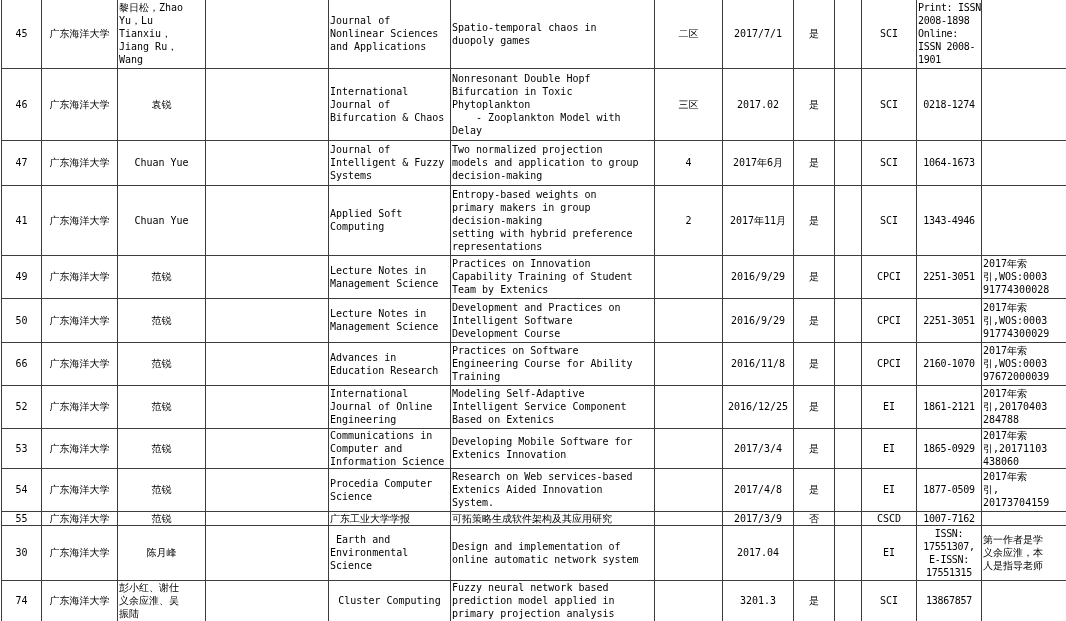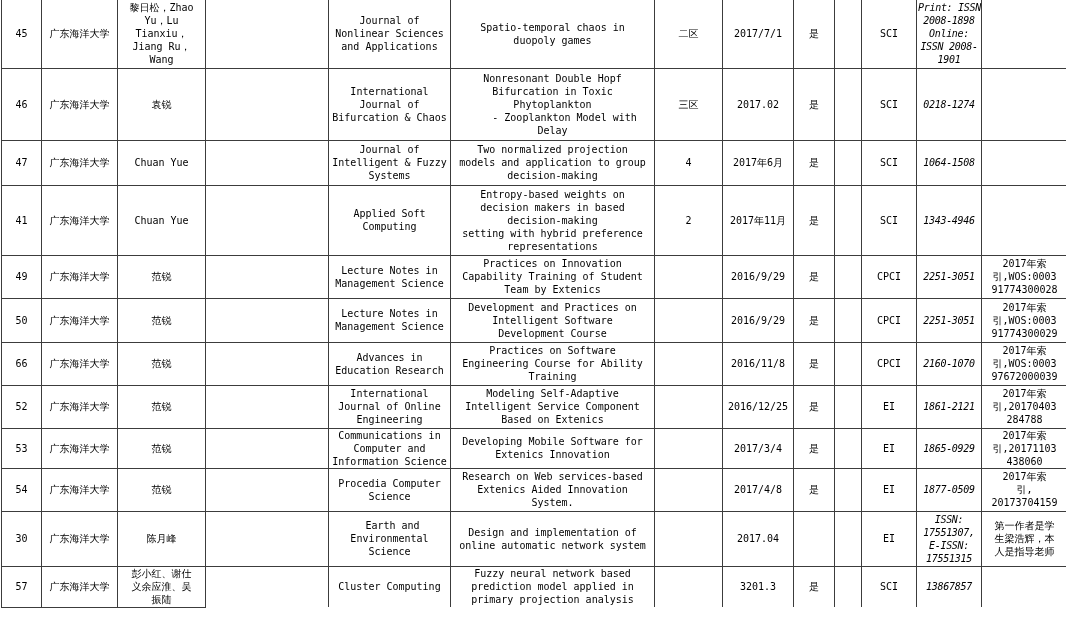--- a/index.html
+++ b/index.html
@@ -12,22 +12,22 @@
     font-family:"DejaVu Sans Mono","Liberation Mono",monospace;
     font-size:10px;
     line-height:13px;
     color:#000;
     white-space:pre;
     overflow:hidden;
   }
   tr:first-child td{border-top:none;}
   tr:last-child td.no-bb{border-bottom:none;}
   td.al-center{text-align:center;}
-  td.al-left{text-align:center;}
-  td.col-issn{letter-spacing:-0.3px;font-style:italic;}
+  td.al-left{text-align:left;}
+  td.col-issn{letter-spacing:-0.3px;}
 </style>
 </head>
 <body>
 
 <div class="wrap">
   <table>
     <colgroup>
         <col style="width: 40px;">
         <col style="width: 76px;">
         <col style="width: 88px;">
@@ -99,32 +99,32 @@
 Intelligent &amp; Fuzzy
 Systems</td>
           <td class="al-left col-title">Two normalized projection
 models and application to group
 decision-making</td>
           <td class="al-center col-zone">4</td>
           <td class="al-center col-date">2017年6月</td>
           <td class="al-center col-accepted">是</td>
           <td class="al-center col-blank2"></td>
           <td class="al-center col-index">SCI</td>
-          <td class="al-center col-issn">1064-1508</td>
+          <td class="al-center col-issn">1064-1673</td>
           <td class="al-left col-notes"></td>
         </tr>
         <tr style="height: 70px;">
           <td class="al-center col-no">41</td>
           <td class="al-center col-university">广东海洋大学</td>
           <td class="al-center col-authors">Chuan Yue</td>
           <td class="al-left col-blank1"></td>
           <td class="al-left col-journal">Applied Soft
 Computing</td>
           <td class="al-left col-title">Entropy-based weights on
-decision makers in based
+primary makers in group
 decision-making
 setting with hybrid preference
 representations</td>
           <td class="al-center col-zone">2</td>
           <td class="al-center col-date">2017年11月</td>
           <td class="al-center col-accepted">是</td>
           <td class="al-center col-blank2"></td>
           <td class="al-center col-index">SCI</td>
           <td class="al-center col-issn">1343-4946</td>
           <td class="al-left col-notes"></td>
@@ -243,45 +243,60 @@
           <td class="al-center col-zone"></td>
           <td class="al-center col-date">2017/4/8</td>
           <td class="al-center col-accepted">是</td>
           <td class="al-center col-blank2"></td>
           <td class="al-center col-index">EI</td>
           <td class="al-center col-issn">1877-0509</td>
           <td class="al-left col-notes">2017年索
 引,
 20173704159</td>
         </tr>
+        <tr style="height: 14px;">
+          <td class="al-center col-no">55</td>
+          <td class="al-center col-university">广东海洋大学</td>
+          <td class="al-center col-authors">范锐</td>
+          <td class="al-left col-blank1"></td>
+          <td class="al-left col-journal">广东工业大学学报</td>
+          <td class="al-left col-title">可拓策略生成软件架构及其应用研究</td>
+          <td class="al-center col-zone"></td>
+          <td class="al-center col-date">2017/3/9</td>
+          <td class="al-center col-accepted">否</td>
+          <td class="al-center col-blank2"></td>
+          <td class="al-center col-index">CSCD</td>
+          <td class="al-center col-issn">1007-7162</td>
+          <td class="al-left col-notes"></td>
+        </tr>
         <tr style="height: 55px;">
           <td class="al-center col-no">30</td>
           <td class="al-center col-university">广东海洋大学</td>
           <td class="al-center col-authors">陈月峰</td>
           <td class="al-left col-blank1"></td>
           <td class="al-left col-journal"> Earth and
 Environmental
 Science</td>
           <td class="al-left col-title">Design and implementation of
 online automatic network system</td>
           <td class="al-center col-zone"></td>
           <td class="al-center col-date">2017.04</td>
           <td class="al-center col-accepted"></td>
           <td class="al-center col-blank2"></td>
           <td class="al-center col-index">EI</td>
           <td class="al-center col-issn">ISSN:
 17551307,
 E-ISSN:
 17551315</td>
           <td class="al-left col-notes">第一作者是学
-生梁浩辉，本
+义余应淮，本
 人是指导老师</td>
         </tr>
         <tr style="height: 41px;">
-          <td class="al-center col-no">57</td>
+          <td class="al-center col-no">74</td>
           <td class="al-center col-university">广东海洋大学</td>
           <td class="al-left col-authors">彭小红、谢仕
 义余应淮、吴
 振陆</td>
           <td class="al-left col-blank1 no-bb"></td>
           <td class="al-center col-journal no-bb">Cluster Computing</td>
           <td class="al-left col-title no-bb">Fuzzy neural network based
 prediction model applied in
 primary projection analysis</td>
           <td class="al-center col-zone no-bb"></td>

